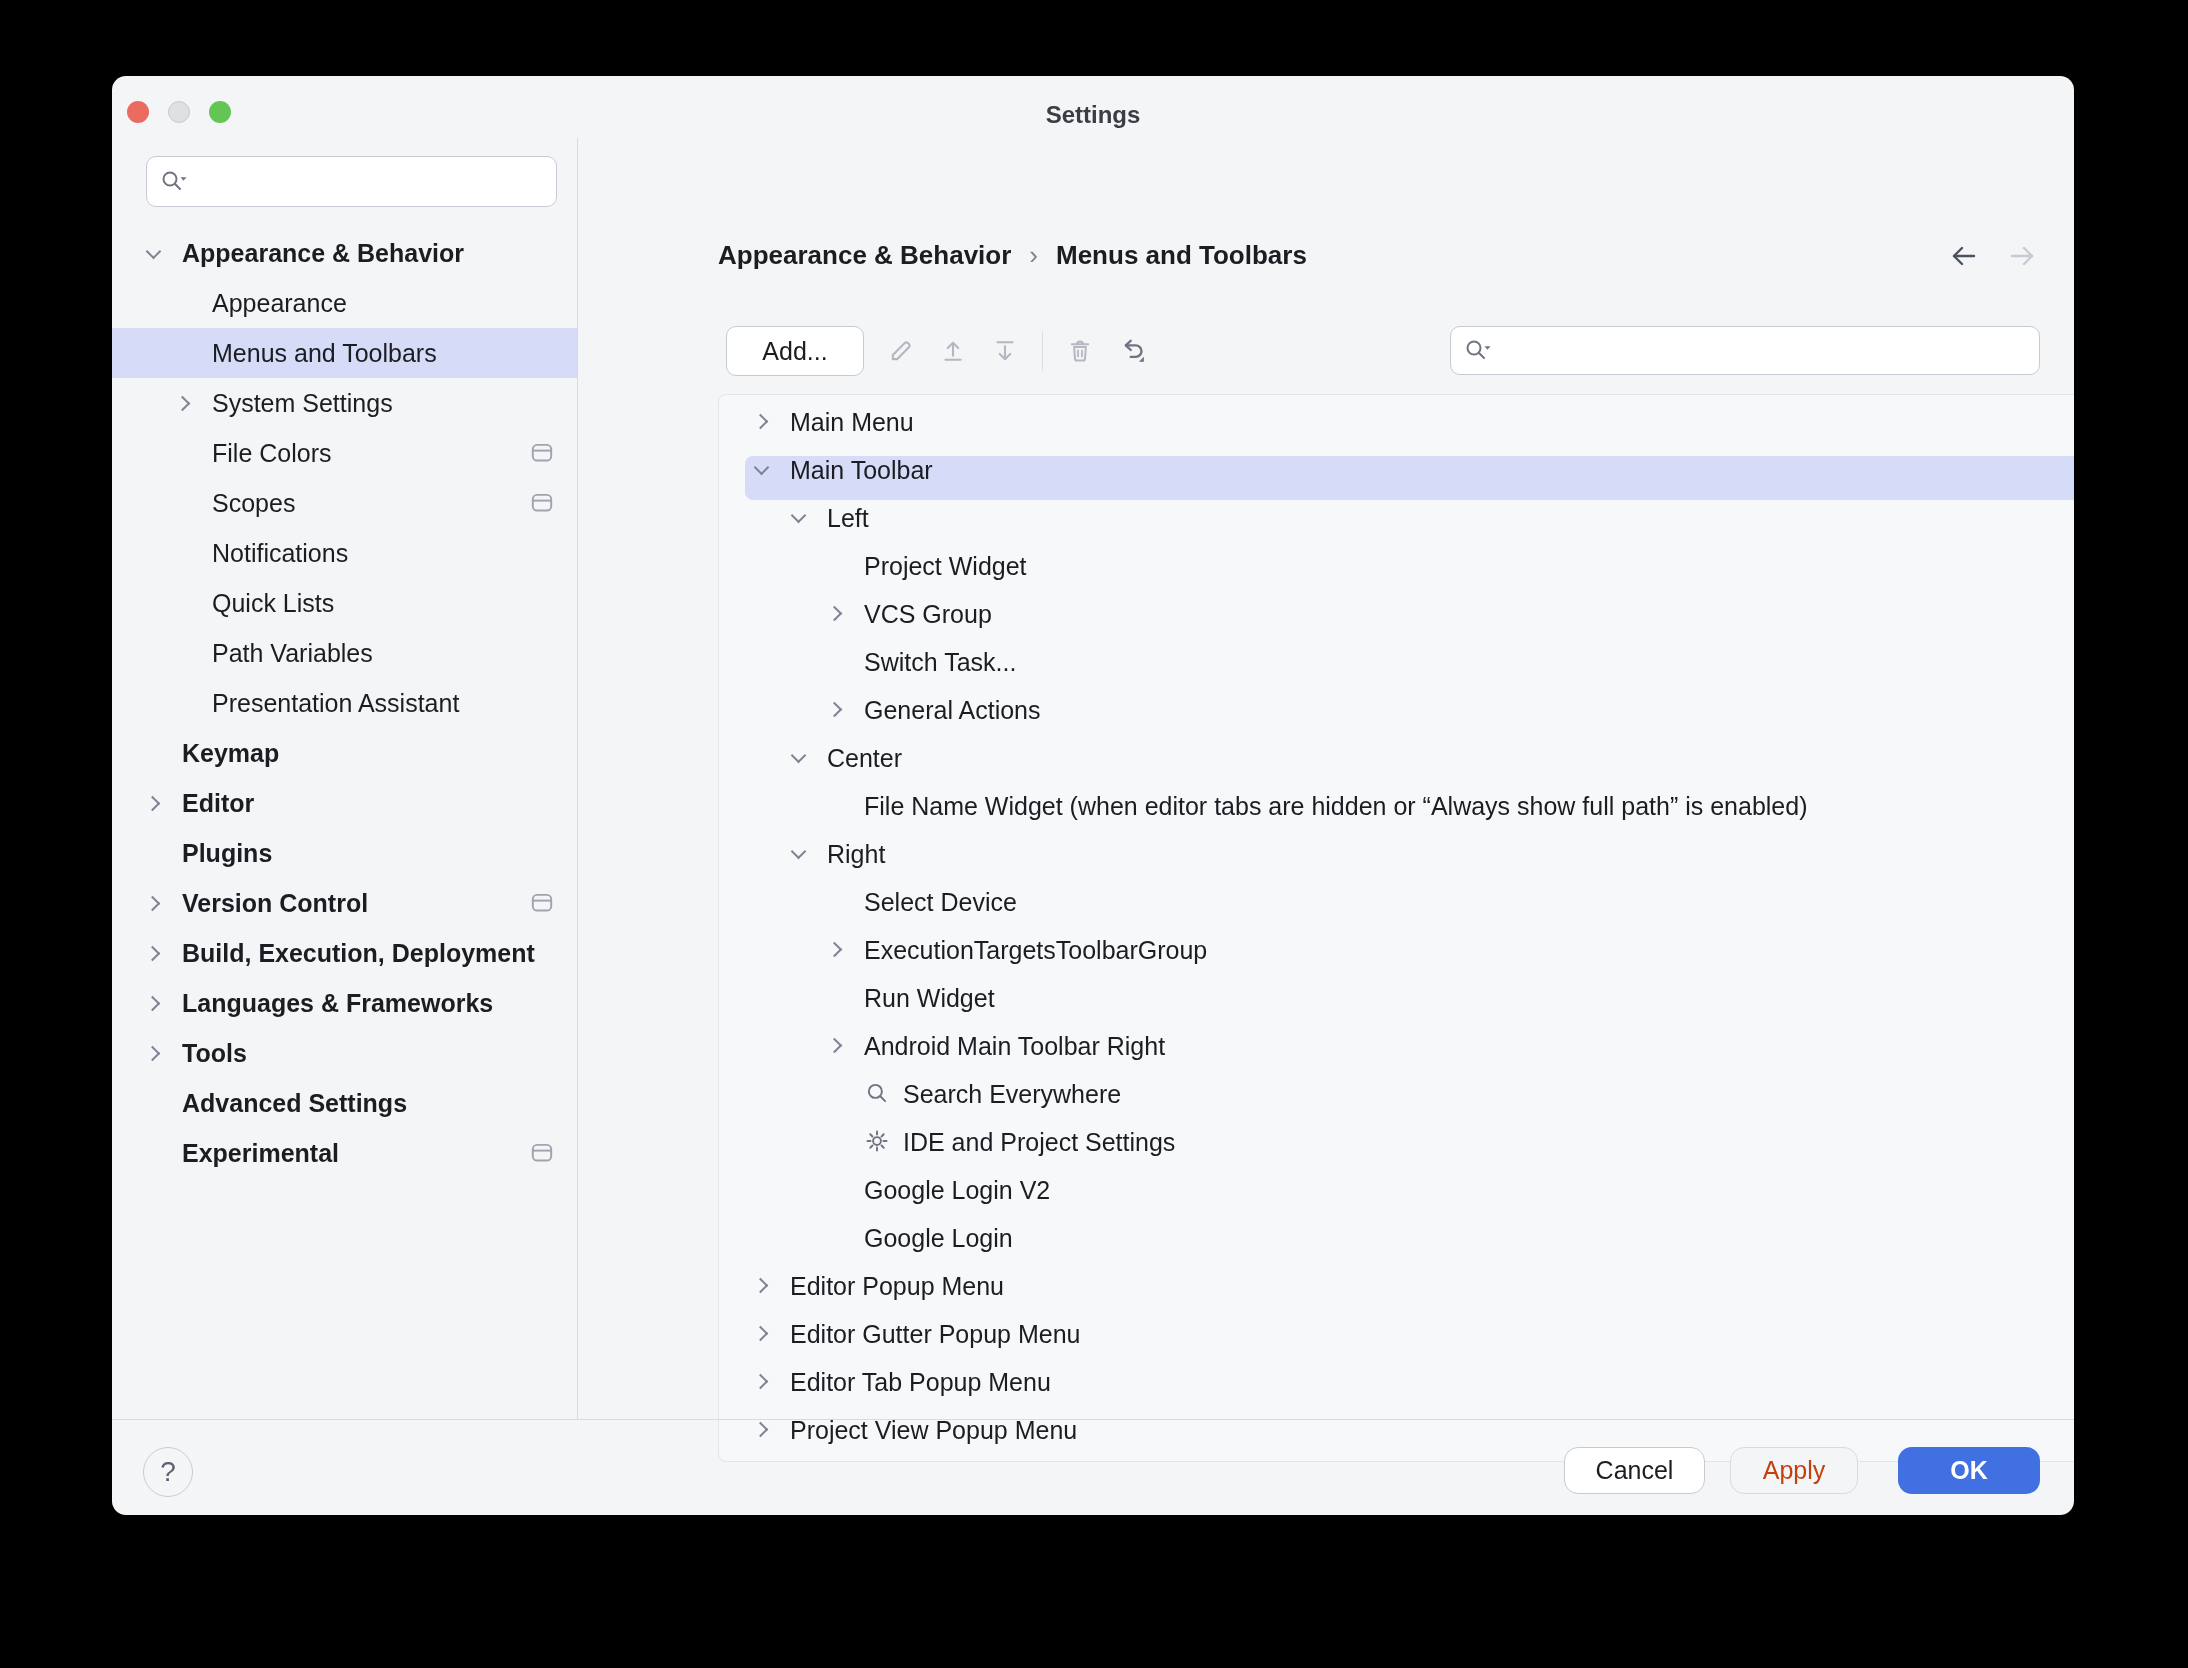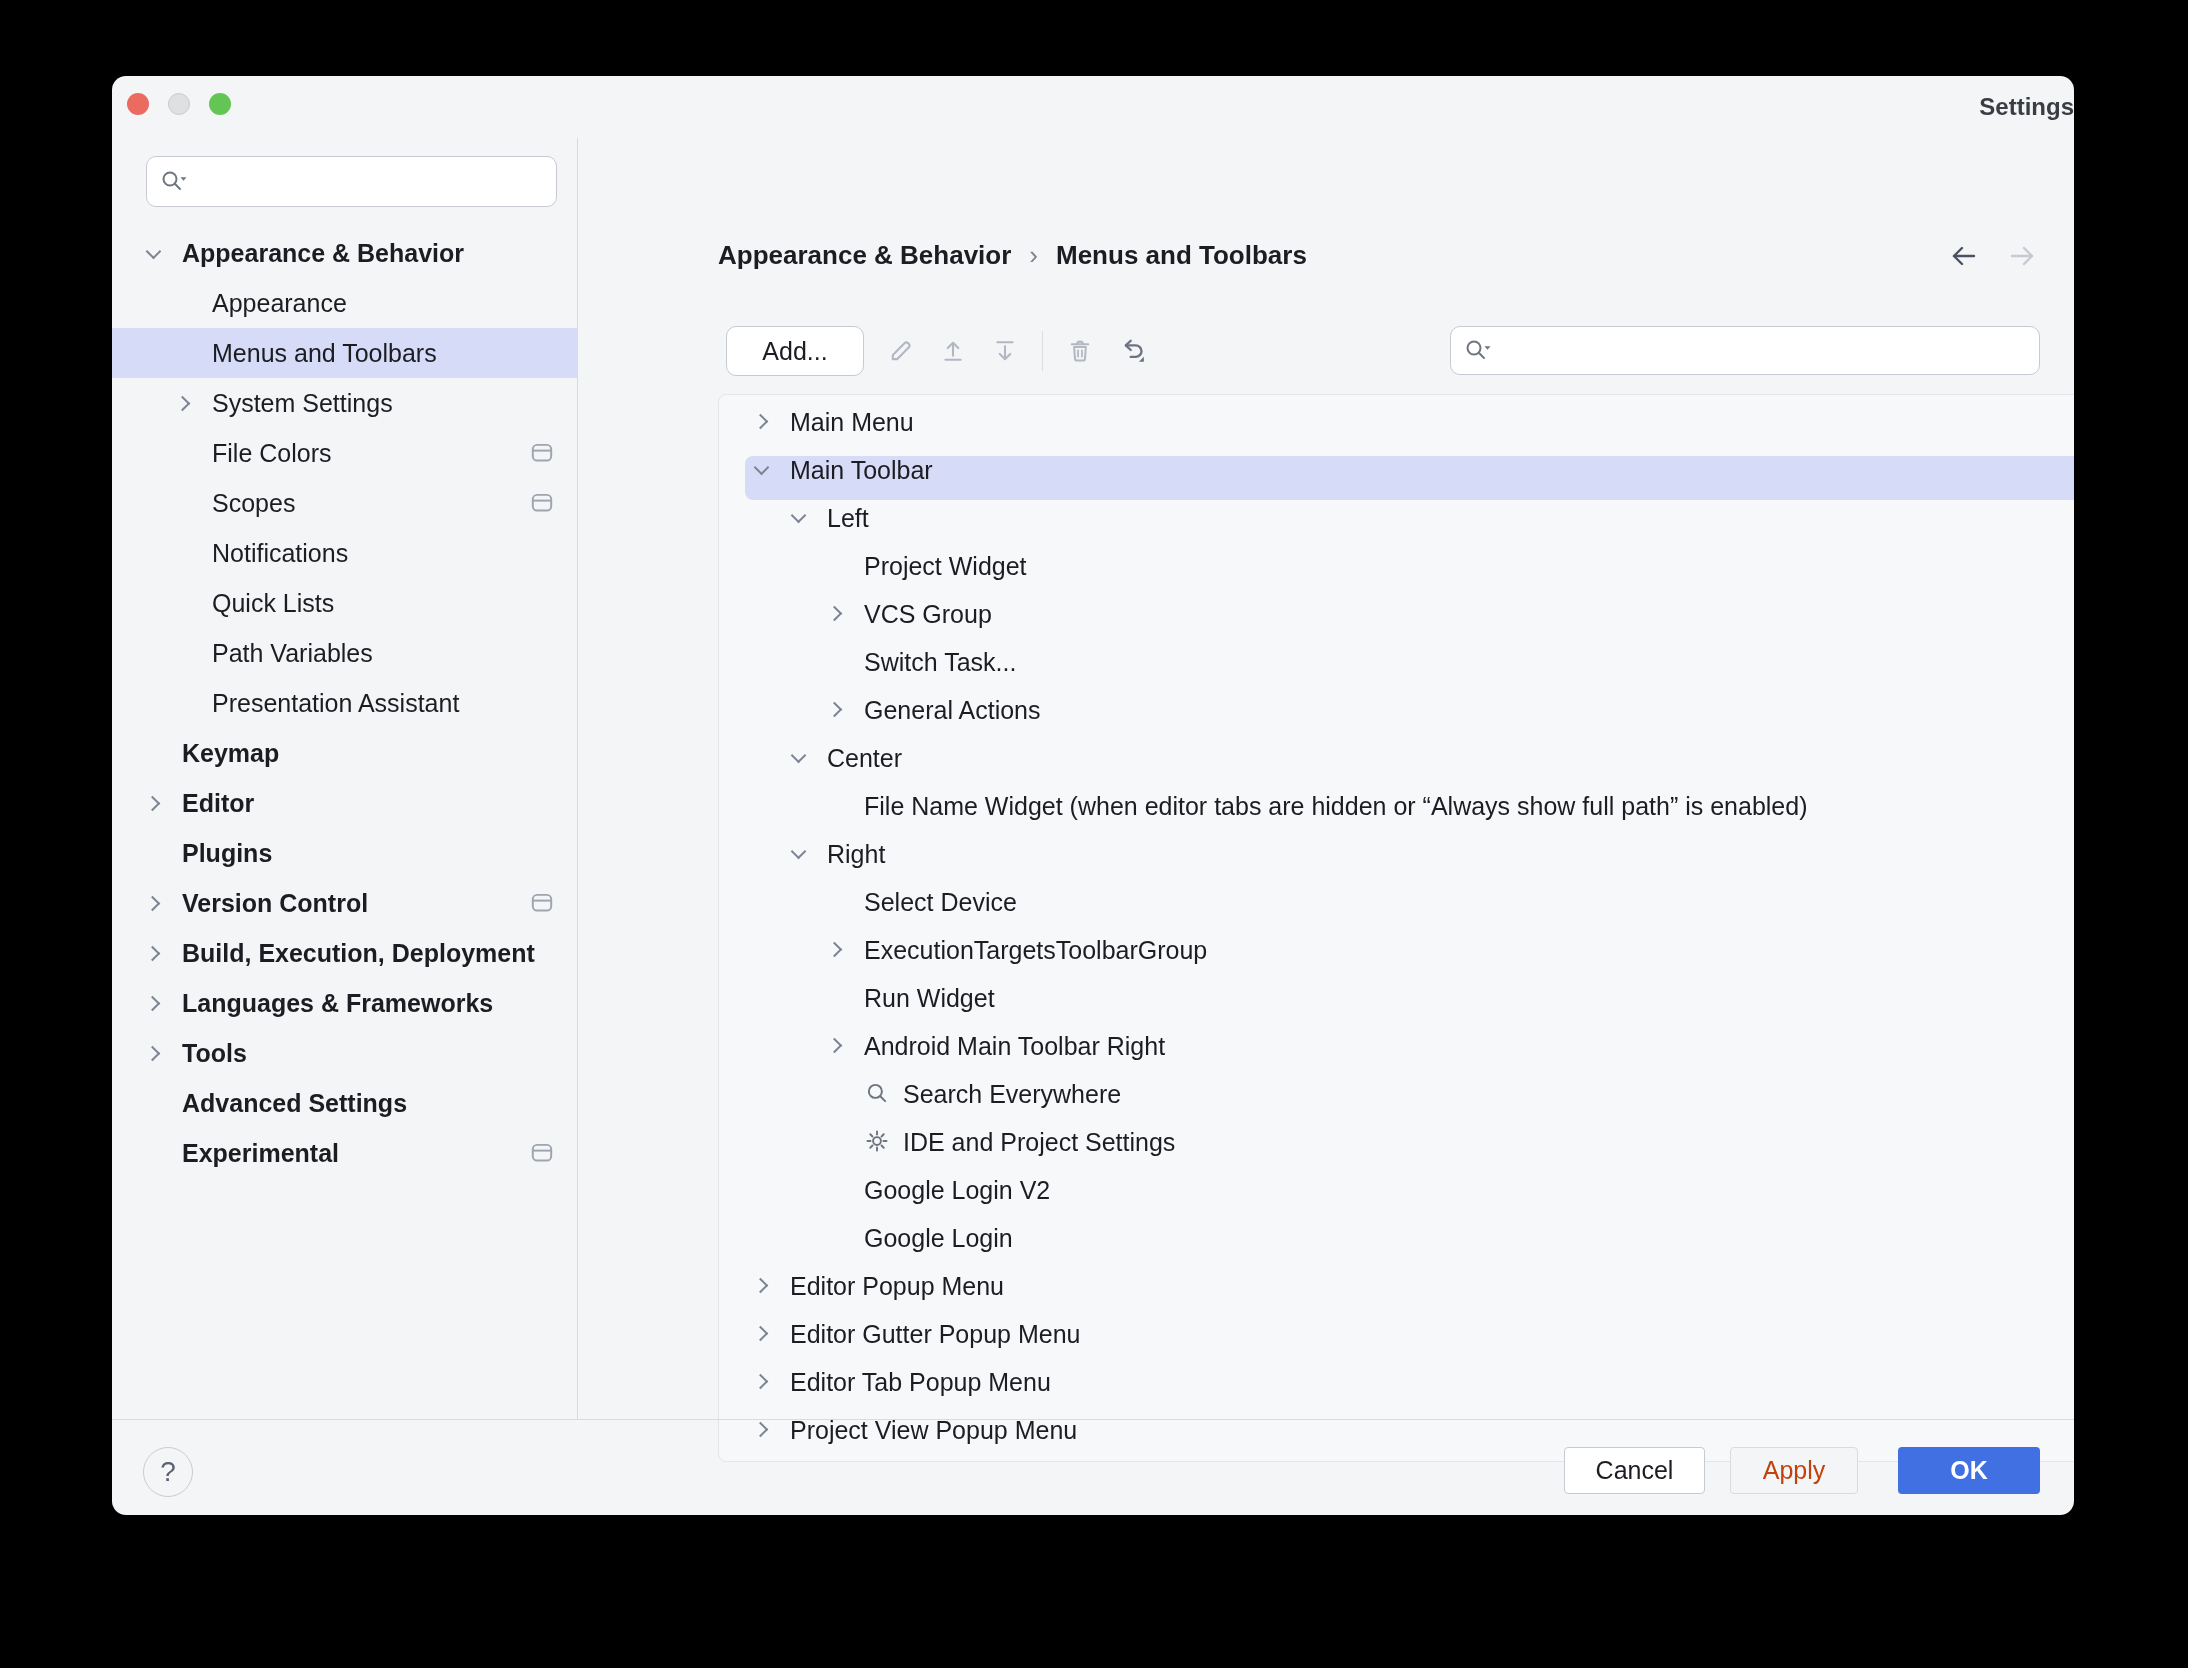--- a/index.html
+++ b/index.html
@@ -7,21 +7,21 @@
     width:2188px;height:1668px;background:#000;position:relative;
     font-family:"Liberation Sans", sans-serif;color:#1b1d22;
     -webkit-font-smoothing:antialiased;
   }
   .window{
     position:absolute;left:112px;top:76px;width:1962px;height:1439px;
     background:#f4f5f7;border-radius:14px;overflow:hidden;
     box-shadow:0 20px 60px rgba(0,0,0,.55);
   }
   
-  .titlebar{position:absolute;left:0;top:0;width:100%;height:62px;display:flex;align-items:center;justify-content:flex-end;}
+  .titlebar{position:absolute;left:0;top:8px;width:100%;height:62px;display:flex;align-items:center;justify-content:center;}
   .title{font-size:24px;font-weight:bold;color:#3a3d44;}
   .lights{position:absolute;left:15px;top:17px;display:flex;gap:19px;}
   .light{width:22px;height:22px;border-radius:50%;}
   .light.red{background:#ec6b60;}
   .light.gray{background:#dfe0e2;border:1px solid #c9cacc;box-sizing:border-box;}
   .light.green{background:#62c554;}
   
   .v-divider{position:absolute;left:465px;top:62px;width:1px;height:1281px;background:#d9dbe1;}
   .sidebar{position:absolute;left:0;top:62px;width:465px;height:1281px;}
   .mainarea{position:absolute;left:466px;top:62px;right:0;height:1281px;}
@@ -76,21 +76,21 @@
   .t-icon{width:26px;height:26px;flex:0 0 26px;margin-right:-3px;}
   
   .footer-divider{position:absolute;left:0;top:1343px;width:100%;height:1px;background:#d9dbe1;}
   .footer{position:absolute;left:0;top:1344px;width:100%;height:95px;}
   .help-btn{
     position:absolute;left:31px;top:27px;width:50px;height:50px;border-radius:50%;
     border:1.5px solid #c9ccd3;box-sizing:border-box;display:flex;align-items:center;justify-content:center;
     font-size:28px;color:#5b6170;background:transparent;
   }
   .btn{
-    position:absolute;top:27px;height:47px;border-radius:4px;box-sizing:border-box;
+    position:absolute;top:27px;height:47px;border-radius:14px;box-sizing:border-box;
     display:flex;align-items:center;justify-content:center;font-size:25px;
   }
   .btn-cancel{left:1452px;width:141px;background:#fff;border:1.5px solid #c7cad2;color:#1b1d22;}
   .btn-apply{left:1618px;width:128px;background:#f4f5f7;border:1.5px solid #d9dbe0;color:#c2410c;}
   .btn-ok{left:1786px;width:142px;background:#4170e2;color:#fff;font-weight:bold;border:none;}
   svg{display:block;}
 </style>
 </head>
 <body>
 

